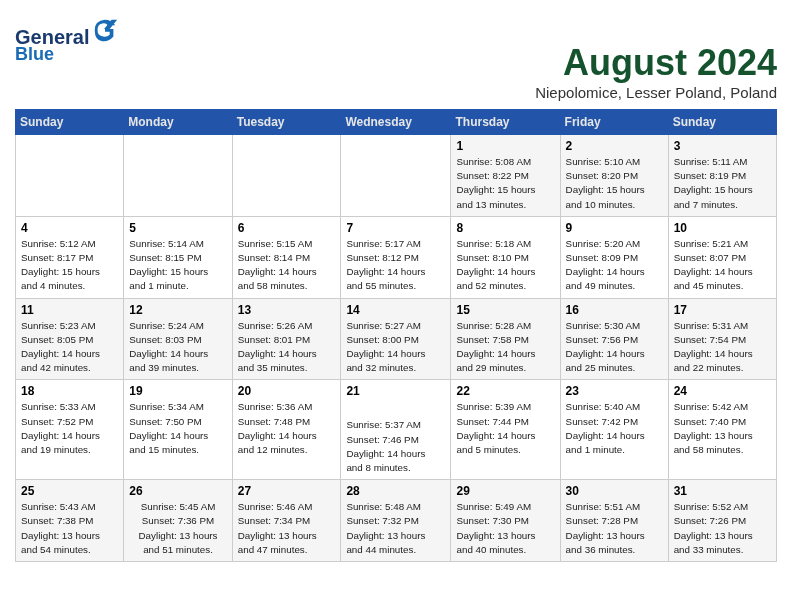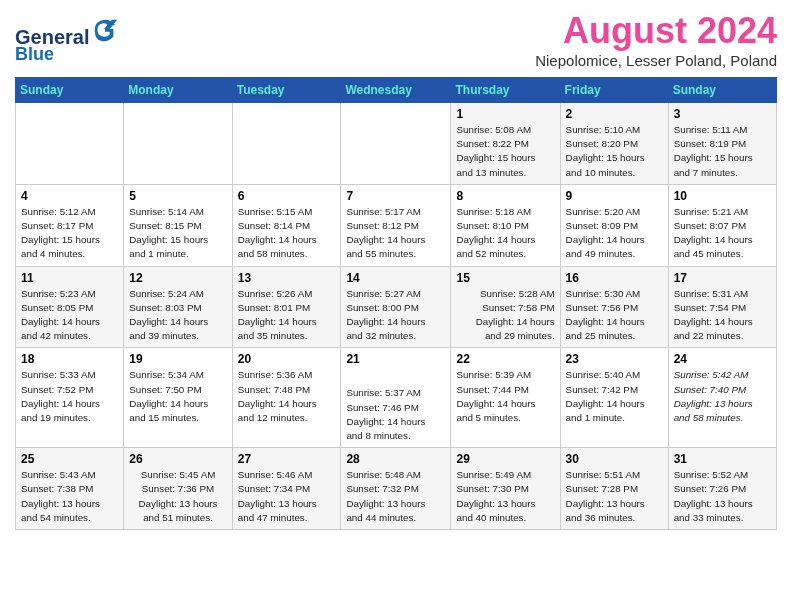--- a/index.html
+++ b/index.html
@@ -34,34 +34,35 @@
       width: 28px;
       height: 28px;
       margin-left: 2px;
     }
     .title-block {
       text-align: right;
     }
     .calendar-title {
       font-size: 36px;
       font-weight: bold;
-      color: #ec4899;
+      color: #14532d;
+      margin-top: 32px;
     }
     .calendar-subtitle {
       font-size: 15px;
       color: #333;
     }
     table {
       width: 100%;
       border-collapse: collapse;
       font-size: 10.5px;
     }
     thead tr th {
       background: #2255aa;
-      color: #5eead4;
+      color: #e5e5e5;
       padding: 5px 4px;
       text-align: left;
       font-size: 12px;
       border: 1px solid #2255aa;
     }
     tbody tr td {
       vertical-align: top;
       border: 1px solid #ccc;
       padding: 4px 5px;
       width: 113px;
@@ -224,21 +225,21 @@
         </td>
         <td>
           <span class="day-number">14</span>
           <div class="day-info" style="white-space: pre-line;">Sunrise: 5:27 AM
 Sunset: 8:00 PM
 Daylight: 14 hours
 and 32 minutes.</div>
         </td>
         <td>
           <span class="day-number">15</span>
-          <div class="day-info" style="white-space: pre-line; text-align: right;">Sunrise: 5:28 AM
+          <div class="day-info" style="white-space: pre-line;">Sunrise: 5:28 AM
 Sunset: 7:58 PM
 Daylight: 14 hours
 and 29 minutes.</div>
         </td>
         <td>
           <span class="day-number">16</span>
           <div class="day-info" style="white-space: pre-line;">Sunrise: 5:30 AM
 Sunset: 7:56 PM
 Daylight: 14 hours
 and 25 minutes.</div>
@@ -289,21 +290,21 @@
         </td>
         <td>
           <span class="day-number">23</span>
           <div class="day-info" style="white-space: pre-line;">Sunrise: 5:40 AM
 Sunset: 7:42 PM
 Daylight: 14 hours
 and 1 minute.</div>
         </td>
         <td>
           <span class="day-number">24</span>
-          <div class="day-info" style="white-space: pre-line; font-style: italic;">Sunrise: 5:42 AM
+          <div class="day-info" style="white-space: pre-line;">Sunrise: 5:42 AM
 Sunset: 7:40 PM
 Daylight: 13 hours
 and 58 minutes.</div>
         </td>
       </tr>
       <tr>
         <td>
           <span class="day-number">25</span>
           <div class="day-info" style="white-space: pre-line;">Sunrise: 5:43 AM
 Sunset: 7:38 PM

